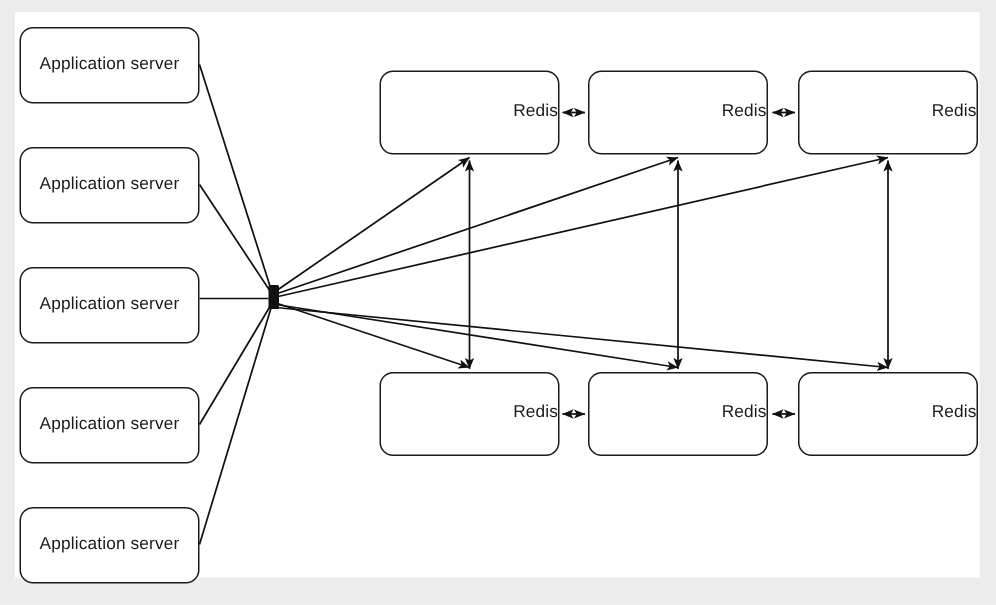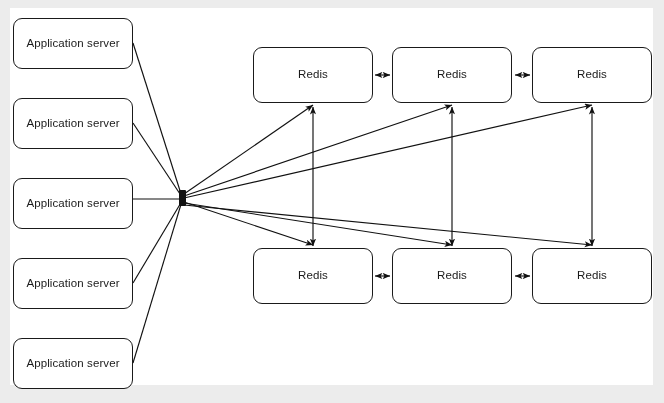--- a/index.html
+++ b/index.html
@@ -42,21 +42,21 @@
     display: flex;
     align-items: center;
     justify-content: center;
     color: #1a1a1a;
     font-size: 11.5px;
     line-height: 1.2;
     letter-spacing: 0.1px;
     white-space: nowrap;
   }
   .node.app { width: 120px; height: 51px; }
-  .node.redis { width: 120px; height: 56px; }
+  .node.redis { width: 120px; height: 56px; justify-content: flex-end; }
   .hub {
     position: absolute;
     width: 7px;
     height: 16px;
     background: #111;
     border-radius: 1px;
   }
 </style>
 </head>
 <body>

